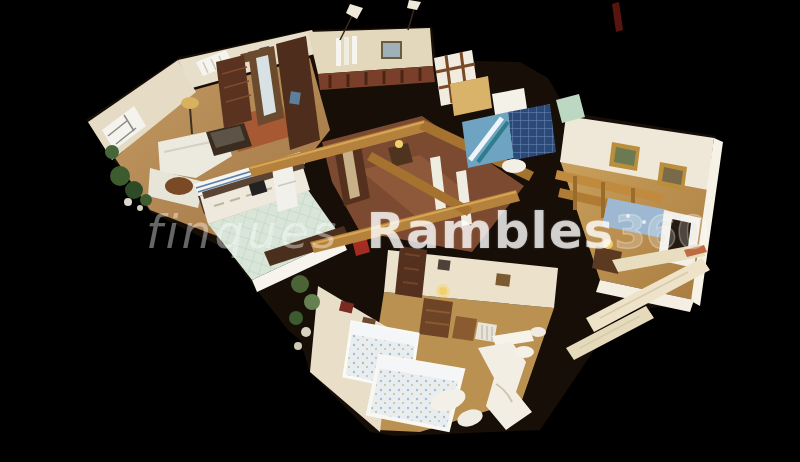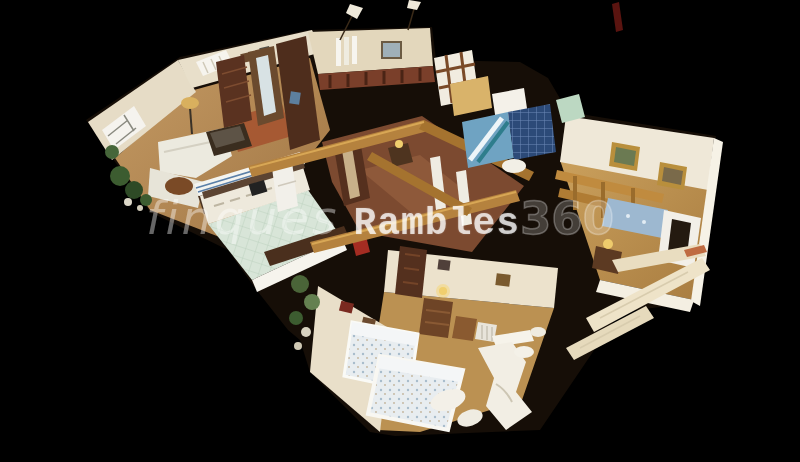--- a/index.html
+++ b/index.html
@@ -2,32 +2,31 @@
 <html><head>
 <meta charset="utf-8">
 <style>
   html,body{margin:0;padding:0;background:#000;}
   .stage{
     position:relative;width:800px;height:462px;background:#000;
     overflow:hidden;font-family:"DejaVu Sans",sans-serif;
   }
   .stage svg{position:absolute;left:0;top:0;display:block;}
   .watermark{
-    position:absolute;left:146px;top:194px;display:flex;align-items:baseline;
+    position:absolute;left:146px;top:206px;display:flex;align-items:baseline;
     pointer-events:none;white-space:nowrap;line-height:1;
   }
   .wm-prefix{
     font-style:italic;font-weight:300;font-size:47px;letter-spacing:3px;
     color:rgba(255,255,255,0.40);
   }
   .wm-brand{
-    font-weight:bold;font-size:38px;letter-spacing:1px;margin-left:14px;
+    font-weight:bold;font-size:50px;letter-spacing:1px;margin-left:27px;
     color:rgba(255,255,255,0.74);
     text-shadow:0 0 2px rgba(255,255,255,0.25);
-    font-family:Liberation Mono, monospace;
   }
   .wm-suffix{
     font-weight:bold;font-size:45px;
     color:rgba(255,255,255,0.20);
     -webkit-text-stroke:1.5px rgba(255,255,255,0.28);
   }
 </style>
 </head>
 <body>
 

